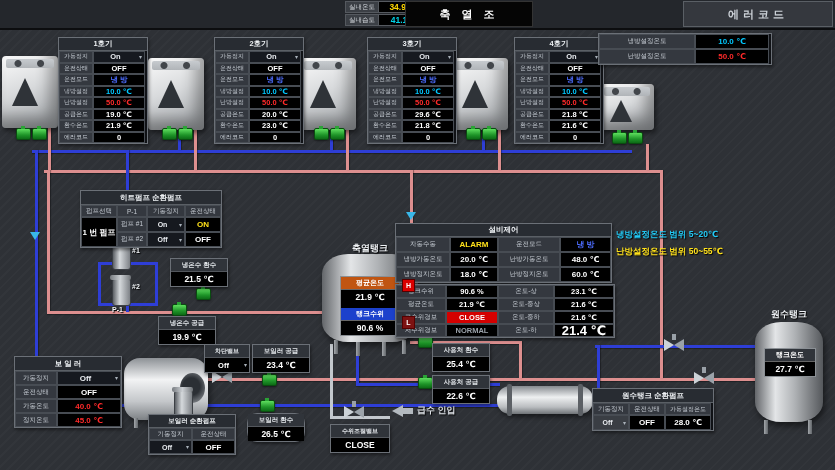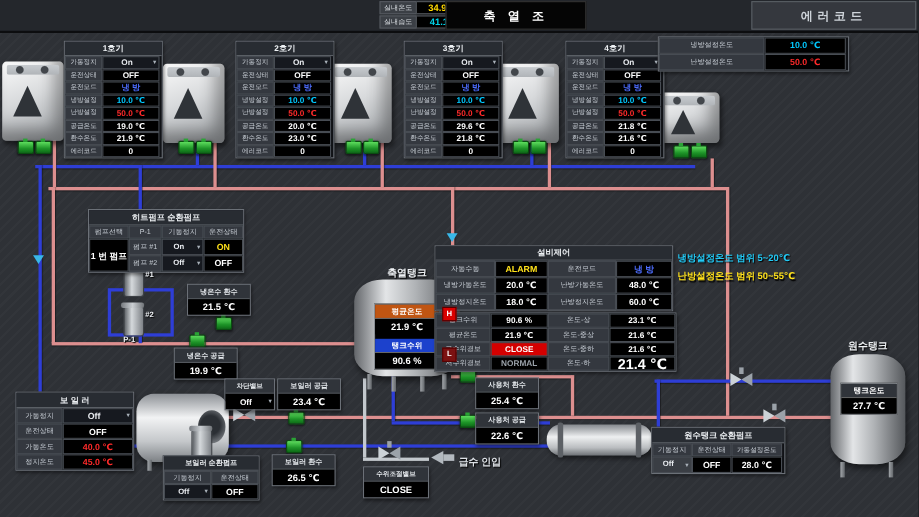--- a/index.html
+++ b/index.html
@@ -83,21 +83,21 @@
   .wval::after{content:"";position:absolute;right:0;top:0;border-top:6px solid transparent;border-bottom:6px solid transparent;border-right:10px solid #9ba2a9;}
   .wval i{position:absolute;left:8px;top:-5px;width:4px;height:6px;background:#9aa1a8;}
   .farr{position:absolute;width:0;height:0;z-index:3;border-left:5px solid transparent;border-right:5px solid transparent;border-top:8px solid #39b7e8;}
   .badge{position:absolute;width:11px;height:11px;z-index:5;font-size:7px;font-weight:bold;color:#fff;display:flex;align-items:center;justify-content:center;border:1px solid #550000;}
   .bh{background:#d90000;} .bl{background:#7c1212;}
   .eq-label{position:absolute;z-index:4;font-size:9px;font-weight:bold;color:#eef1f4;text-align:center;text-shadow:1px 1px 1px #000;}
   .note{position:absolute;z-index:5;font-size:8.5px;font-weight:bold;text-shadow:1px 1px 1px #000;}
   .inlet{position:absolute;z-index:4;display:flex;align-items:center;}
   .inlet .tri{width:0;height:0;border-top:6px solid transparent;border-bottom:6px solid transparent;border-right:11px solid #b3b9bf;}
   .inlet .tail{width:10px;height:6px;background:#b3b9bf;margin-right:4px;}
-  .inlet .txt{font-size:9px;font-weight:bold;color:#dde1e6;text-shadow:1px 1px 1px #000;margin-top:10px;}
+  .inlet .txt{font-size:9px;font-weight:bold;color:#dde1e6;text-shadow:1px 1px 1px #000;}
   
   .tdisp{position:absolute;z-index:4;border:1px solid #8a8f94;background:#000;}
   .tdisp .th{height:12px;color:#fff;font-size:7px;font-weight:bold;display:flex;align-items:center;justify-content:center;border-bottom:1px solid #666;}
   .tdisp .tv{height:14px;color:#fff;font-size:8.5px;font-weight:bold;display:flex;align-items:center;justify-content:center;background:#000;}
   .th.org{background:#c05512;} .th.blu{background:#1c41cc;} .th.gry{background:#30343a;}
   .gap{height:4px;background:transparent;border:none;}
 </style>
 </head>
 <body>
 
@@ -425,21 +425,21 @@
   <div class="wval" style="left:212px;top:371px;">
       <i></i>
     </div>
 
   <div class="sensor" style="left:252px;top:344px;">
     <div class="s-h">보일러 공급</div>
     <div class="s-v">23.4 ℃</div>
   </div>
   <div class="gval" style="left:262px;top:374px;"></div>
   <div class="gval" style="left:260px;top:400px;"></div>
-  <div class="sensor" style="left:247px;top:413px;">
+  <div class="sensor" style="left:247px;top:413px;border-radius:10px;">
     <div class="s-h">보일러 환수</div>
     <div class="s-v">26.5 ℃</div>
   </div>
 
   <div class="pump" style="left:174px;top:390px;"></div>
   <div class="panel" style="left:148px;top:414px;width:86px;">
     <div class="phead" style="height:12px;font-size:6.5px;">보일러 순환펌프</div>
     <div style="display:grid;grid-template-columns:43px 43px;">
       <div class="cl" style="height:12px;">기동정지</div>
       <div class="cl" style="height:12px;">운전상태</div>

